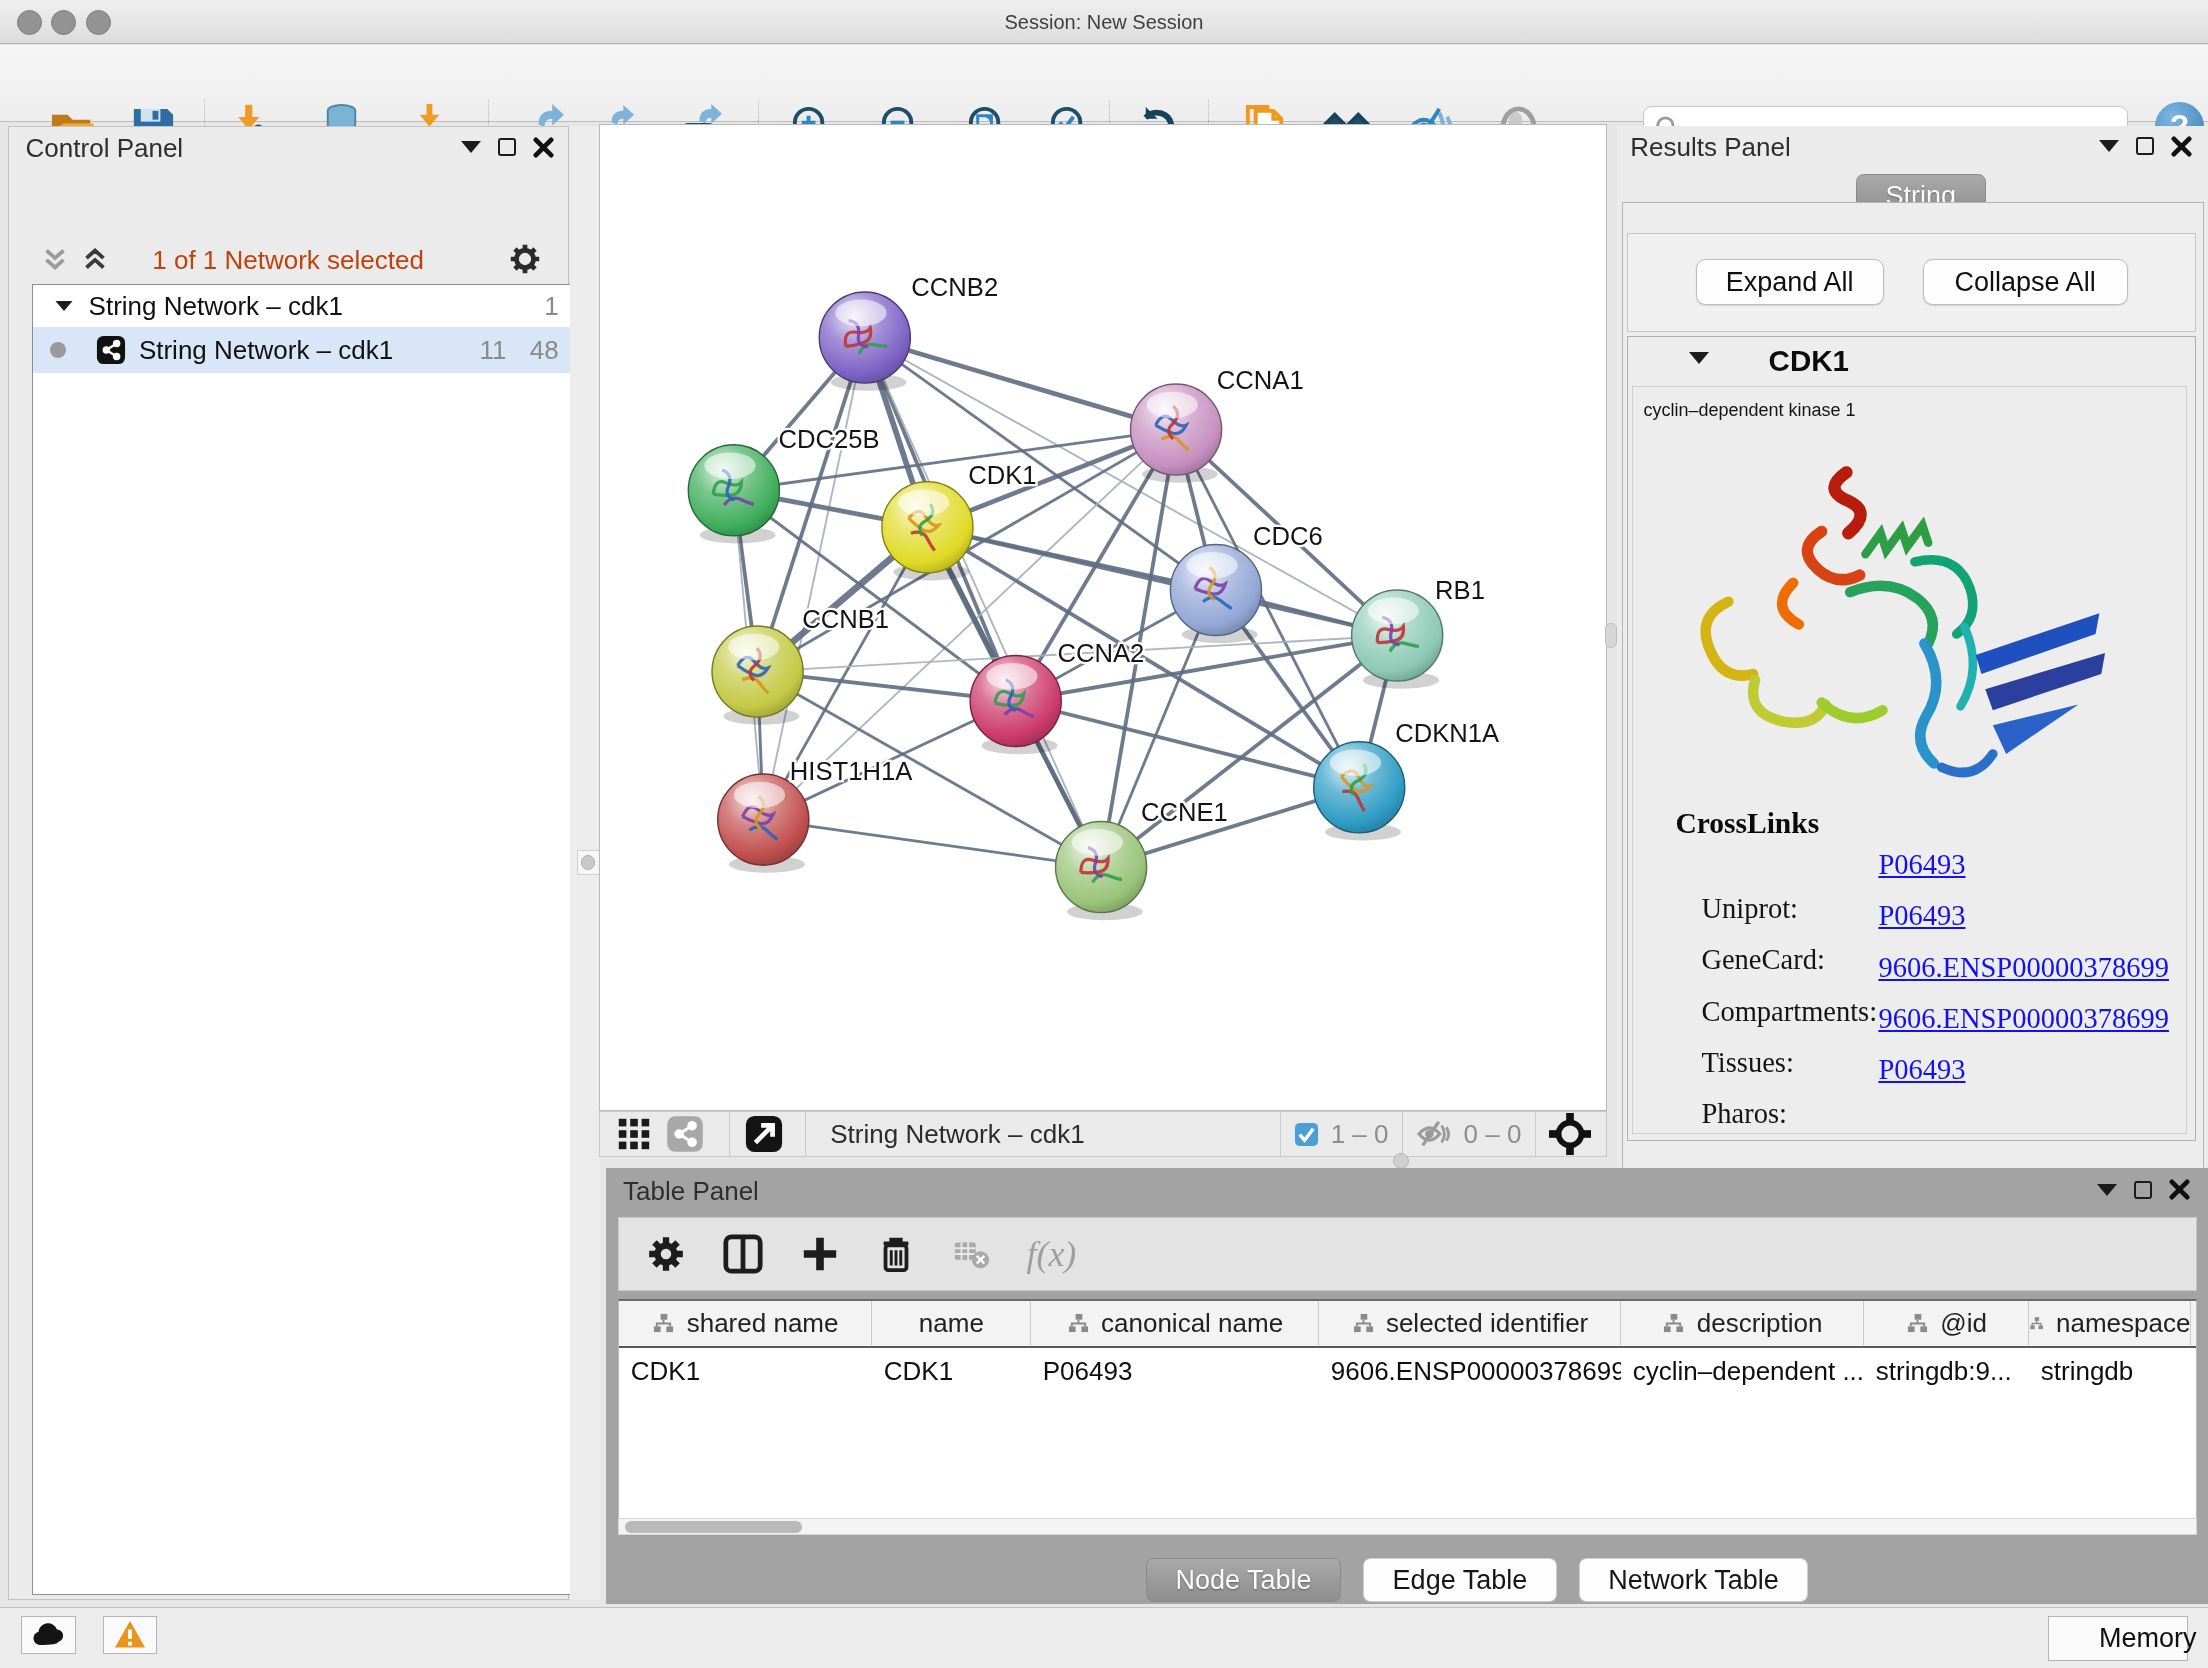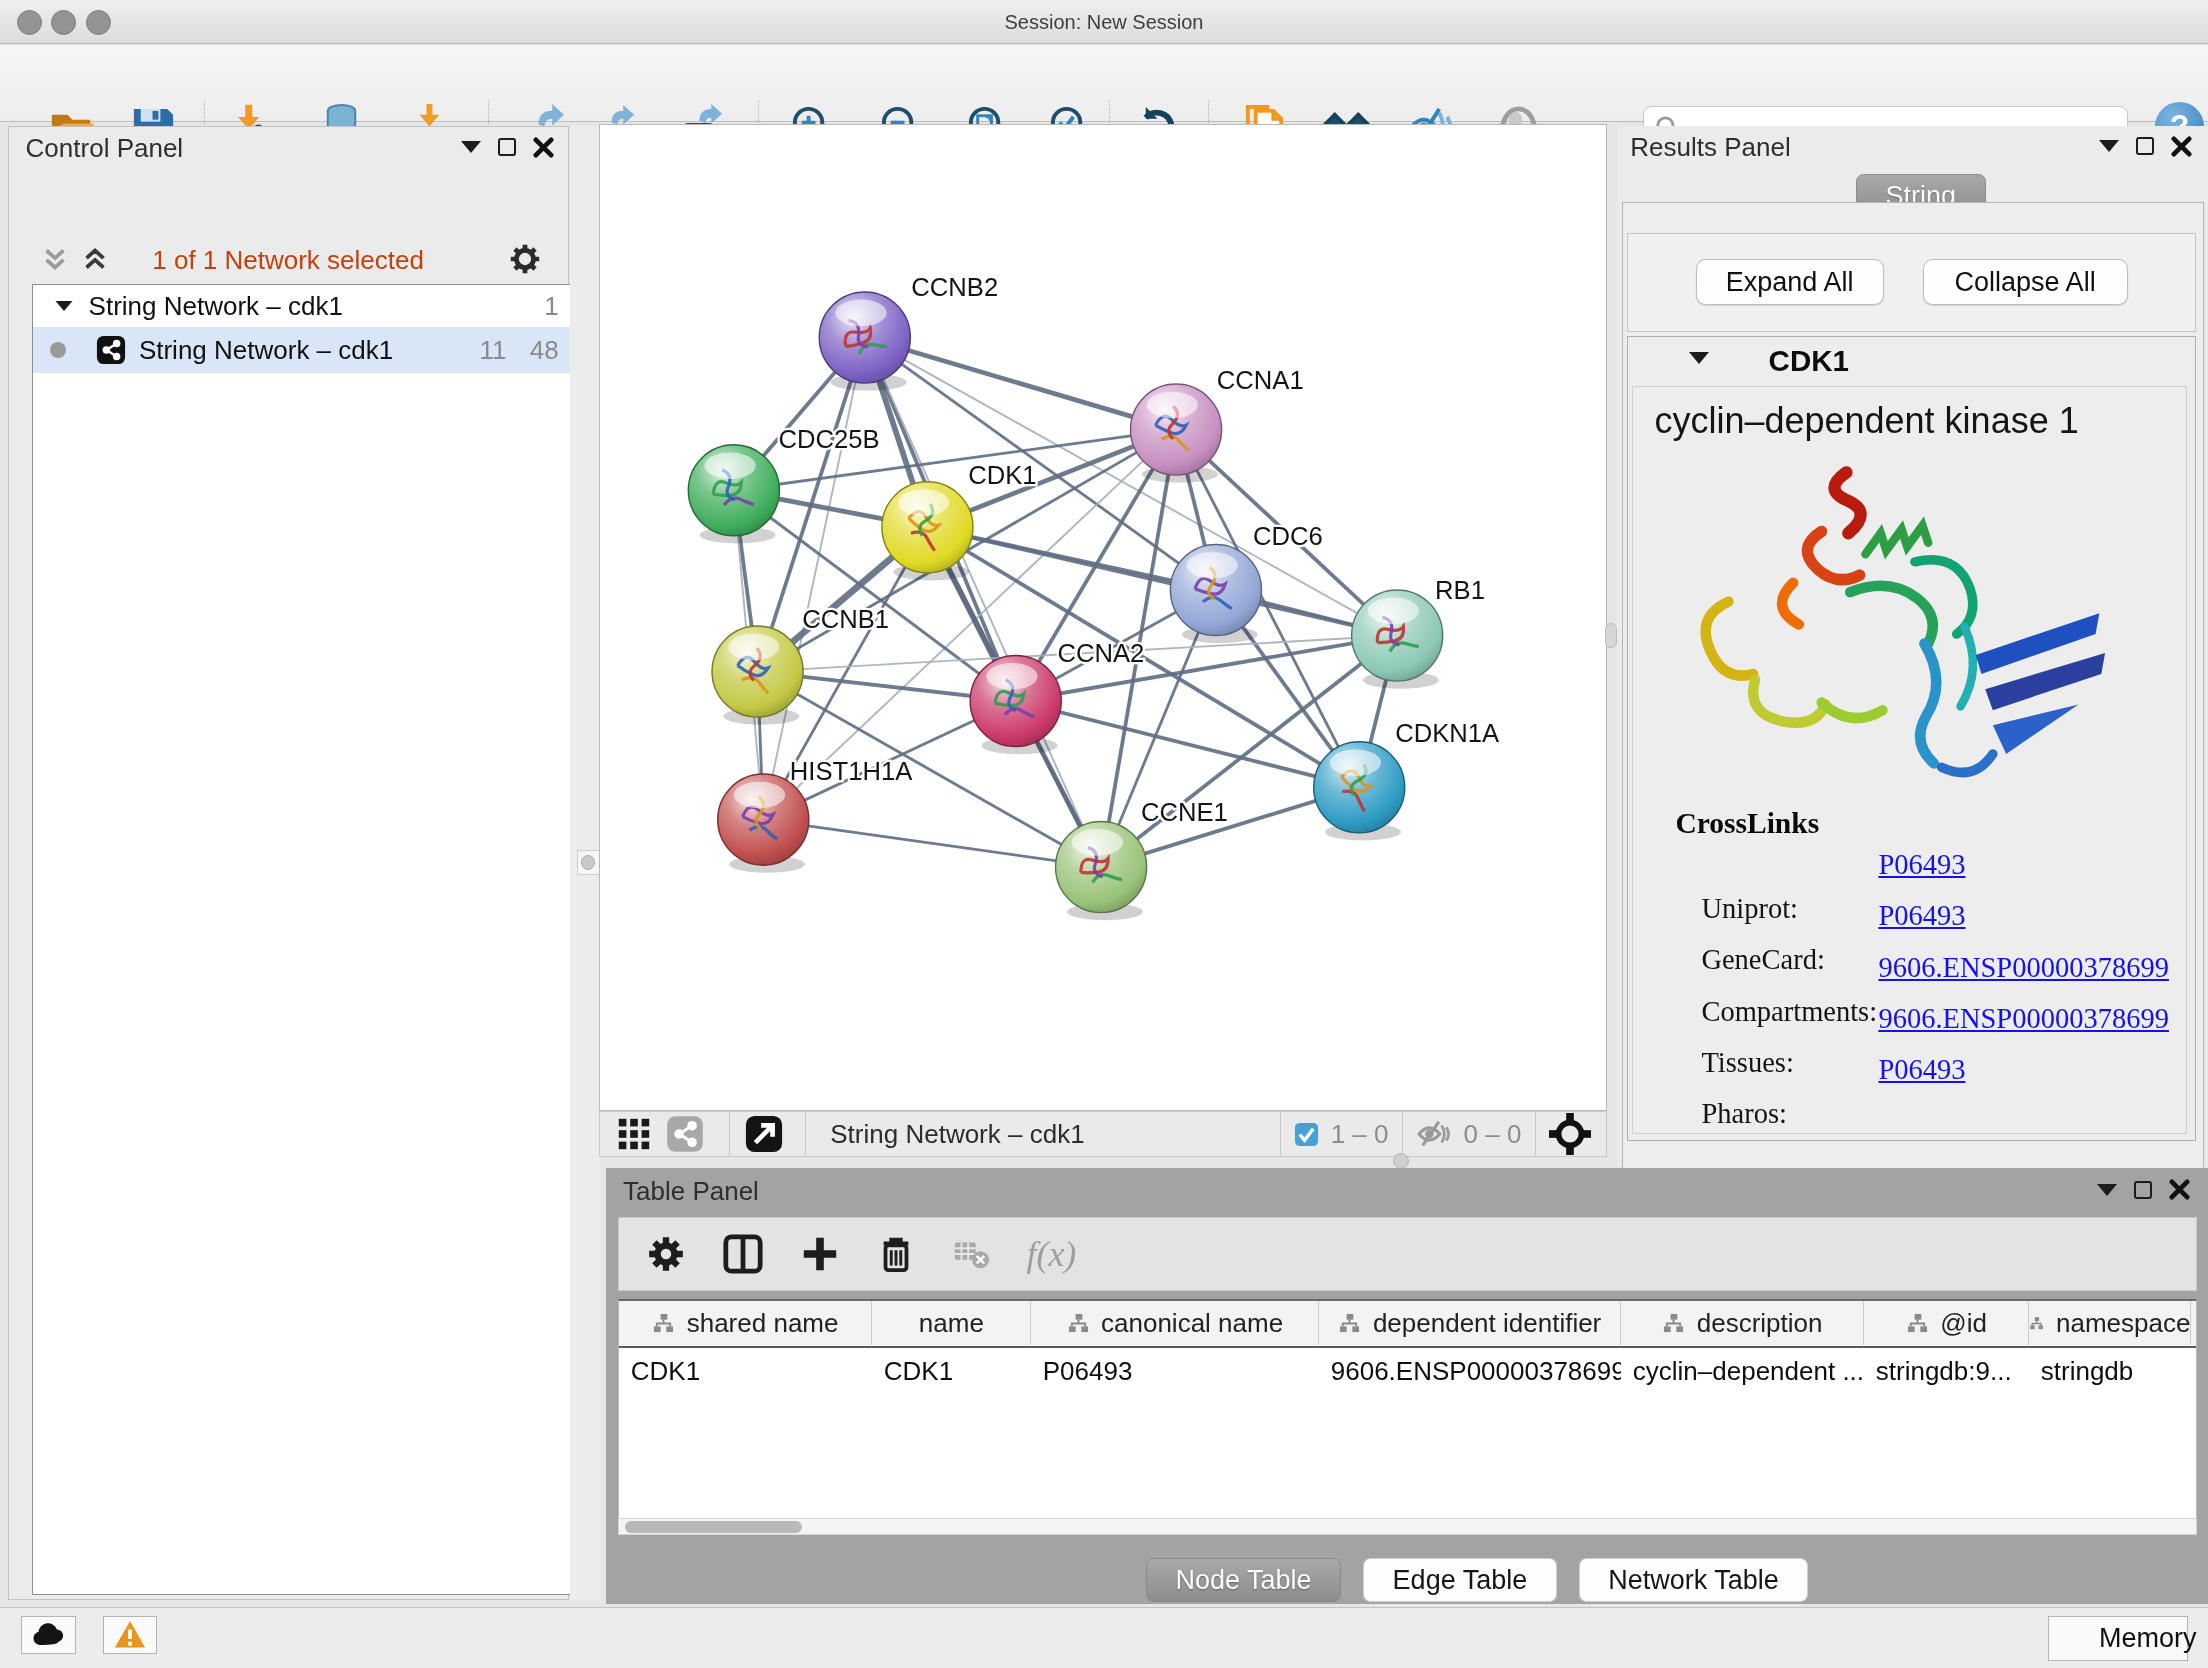--- a/index.html
+++ b/index.html
@@ -81,21 +81,21 @@
     background:#f0f0f0; border:1.9px solid #c6c6c6; }
   .rp-btn { position:absolute; top:25px; height:46px; background:#fefefe; border:1px solid #bcbcbc;
     border-radius:9.5px; font-size:27px; color:#101010; text-align:center; line-height:44px;
     box-shadow:0 1px 1.9px rgba(0,0,0,.12); }
   #rp-entry { position:absolute; left:3.8px; top:133px; width:569px; height:805px;
     background:#ededed; border:1.9px solid #b0b0b0; }
   #rp-entry-hdr { position:absolute; left:0; top:0; width:100%; height:48px; }
   #rp-entry-name { position:absolute; left:141px; top:6.7px; font-size:29.5px; font-weight:bold; color:#0c0c0c; }
   #rp-inner { position:absolute; left:4.8px; top:49px; width:555px; height:748px;
     background:#ededed; border:1px solid #cfcfcf; }
-  #rp-desc { position:absolute; left:21px; top:13.3px; font-size:36px; color:#151515; }
+  #rp-desc { position:absolute; left:10px; top:13.3px; font-size:18px; color:#151515; }
   #crosslinks-title { position:absolute; left:42px; top:420px; font-family:"Liberation Serif", serif;
     font-weight:bold; font-size:29.5px; color:#0a0a0a; }
   .xl-row { position:absolute; left:0; width:100%; height:44px; font-family:"Liberation Serif", serif; font-size:28.5px; }
   .xl-label { position:absolute; left:68px; color:#141414;margin-top:44px; }
   .xl-value { position:absolute; left:245px; color:#1411ee; text-decoration:underline; }
 
   
   #table-panel { position:absolute; left:606px; top:1168px; width:1603px; height:436px; background:#a3a3a3; }
   #tp-toolbar { position:absolute; left:12.4px; top:49px; width:1579px; height:74px;
     background:#e3e3e3; border:1.9px solid #c9c9c9; display:flex; align-items:center; gap:36px; padding-left:27px;}
@@ -800,21 +800,21 @@
           </svg>
           <span>canonical name</span>
         </div>
         <div class="col-h" style="width: 302px;">
           <svg width="23" height="21" viewBox="0 0 24 22">
             <rect x="9" y="1" width="7" height="6" fill="#8a8a8a"></rect>
             <rect x="2" y="14" width="7" height="6" fill="#8a8a8a"></rect>
             <rect x="15" y="14" width="7" height="6" fill="#8a8a8a"></rect>
             <path d="M12 7 v4 M5 14 v-3 h14 v3" stroke="#8a8a8a" stroke-width="2" fill="none"></path>
           </svg>
-          <span>dependent identifier</span>
+          <span>selected identifier</span>
         </div>
         <div class="col-h" style="width: 243px;">
           <svg width="23" height="21" viewBox="0 0 24 22">
             <rect x="9" y="1" width="7" height="6" fill="#8a8a8a"></rect>
             <rect x="2" y="14" width="7" height="6" fill="#8a8a8a"></rect>
             <rect x="15" y="14" width="7" height="6" fill="#8a8a8a"></rect>
             <path d="M12 7 v4 M5 14 v-3 h14 v3" stroke="#8a8a8a" stroke-width="2" fill="none"></path>
           </svg>
           <span>description</span>
         </div>

